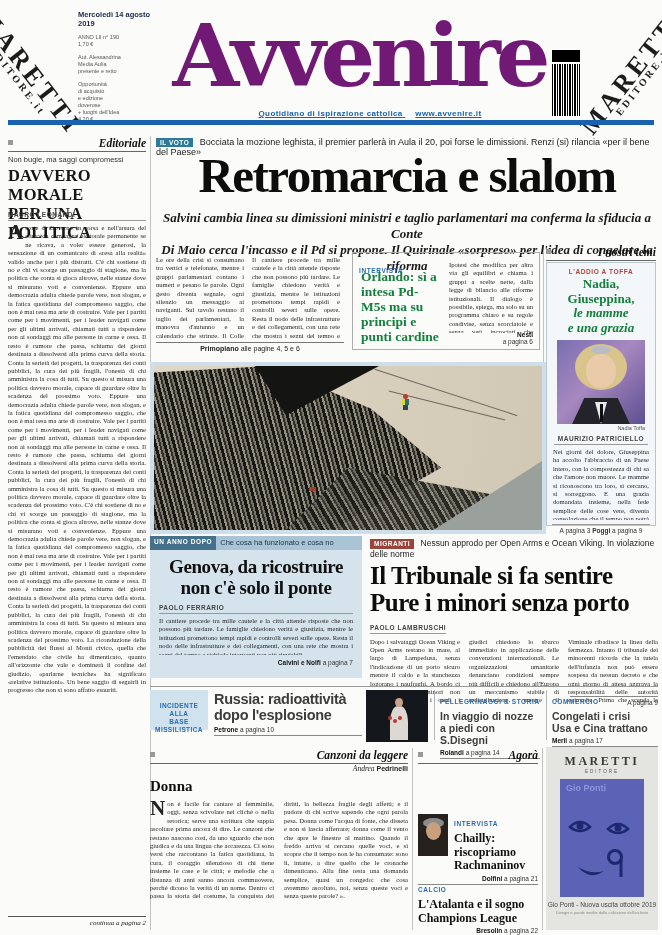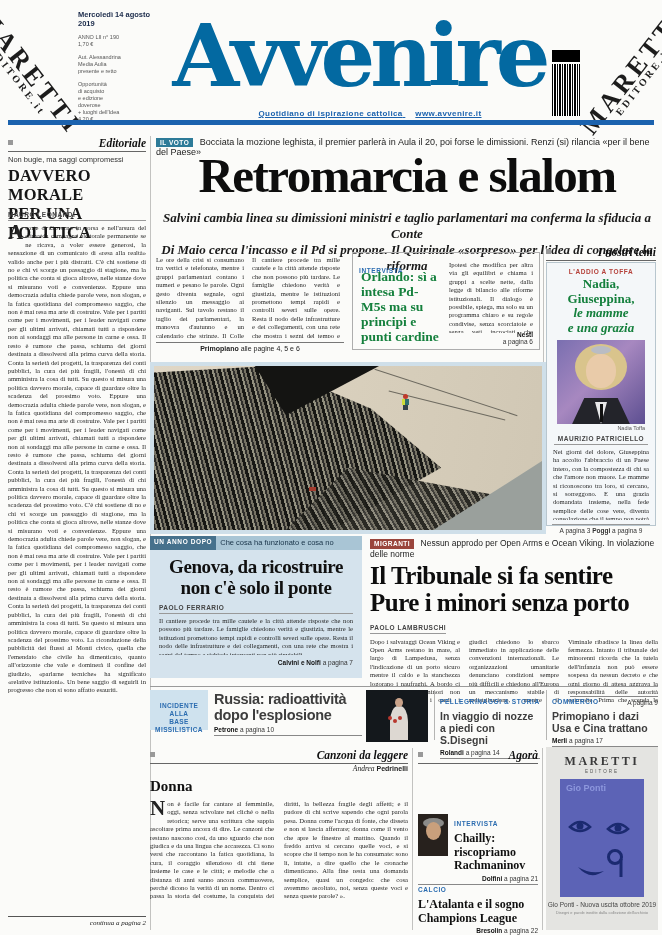--- a/index.html
+++ b/index.html
@@ -16,21 +16,21 @@
   .ad-right { right:0; }
   .ad-right .big { right:-6px; top:2px; transform-origin:100% 0; transform:rotate(-52deg); }
   .ad-right .sml { right:-4px; top:44px; transform-origin:100% 0; transform:rotate(-52deg); }
 
   .mh-info { position:absolute; left:78px; top:10px; width:74px; font-family:"Liberation Sans", sans-serif; }
   .mh-date { font:700 7.5px/9px "Liberation Sans", sans-serif; color:#1a2a4a; }
   .mh-sm  { font:400 5.5px/7px "Liberation Sans", sans-serif; color:#555; }
   .gap { height:6px; }
 
   .logo { position:absolute; left:163px; top:2px; width:392px; text-align:center;
-          font:700 86px/108px "DejaVu Serif", serif; color:#0369a1; letter-spacing:-5px; }
+          font:700 86px/108px "DejaVu Serif", serif; color:#701a75; letter-spacing:-5px; }
   .barcode-wrap { position:absolute; left:552px; top:50px; width:28px; height:68px; }
   .barcode-top { width:100%; height:12px; background:#000; }
   .barcode { width:100%; height:52px; margin-top:2px;
              background:repeating-linear-gradient(90deg,#000 0 1px,#fff 1px 2px,#000 2px 4px,#fff 4px 5px); }
   .tagline { position:absolute; left:180px; top:109px; width:380px; text-align:center;
              font:700 8px "Liberation Sans", sans-serif; color:#1b62ae; letter-spacing:.4px;text-decoration:underline; }
   .tagline .site { margin-left:10px; }
   .blue-rule { position:absolute; left:8px; top:120px; width:646px; height:5px; background:#1b62ae; }
 
   
@@ -379,21 +379,21 @@
       </div>
       <div class="bd-cred credit">
         <b>Rolandi</b>
         <span>a pagina 14</span>
       </div>
     </div>
     <div class="bd-sep" style="left:396px;"></div>
     <div class="bd-cell3">
       <span class="bluetag">COMMERCIO</span>
       <div class="bd-title2">
-        <div>Primopiano i dazi</div>
+        <div>Congelati i crisi</div>
         <div>Usa e Cina trattano</div>
       </div>
       <div class="bd-cred credit">
         <b>Merli</b>
         <span>a pagina 17</span>
       </div>
     </div>
   </div>
 
   <div class="sec-head canz-head">

